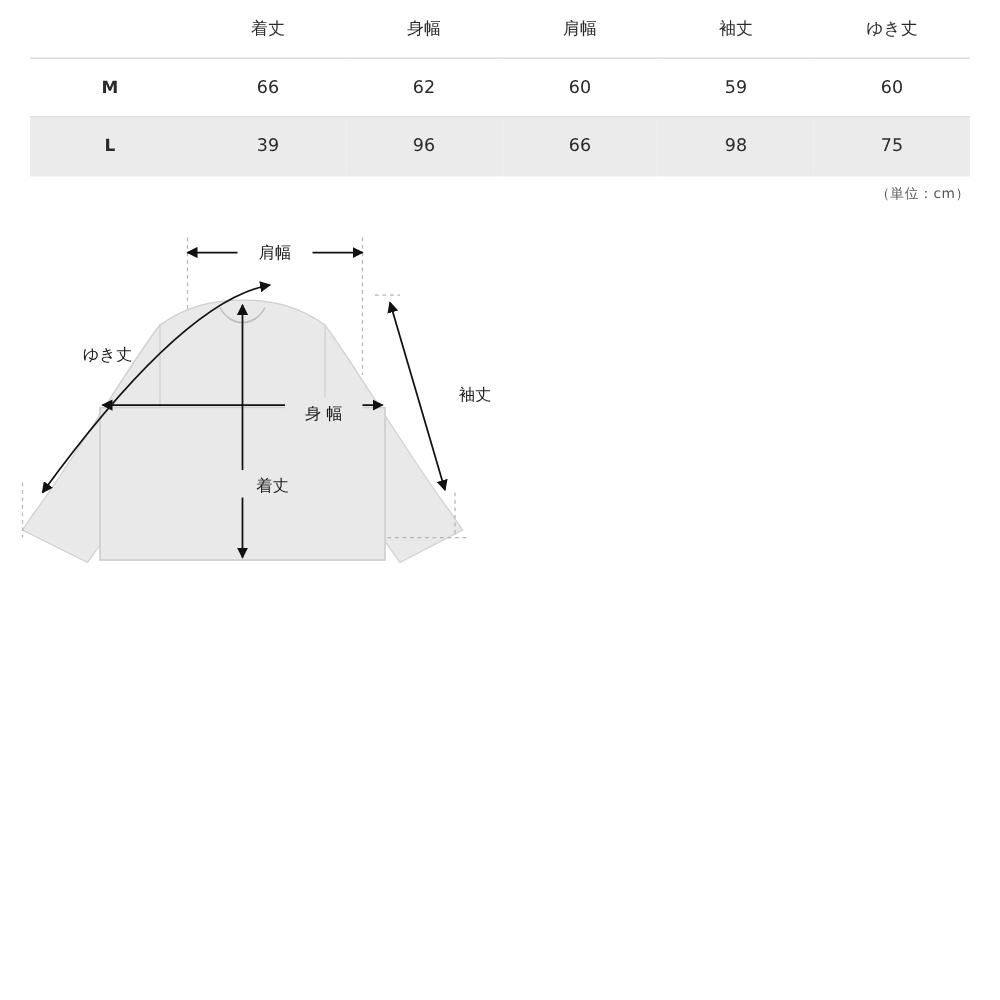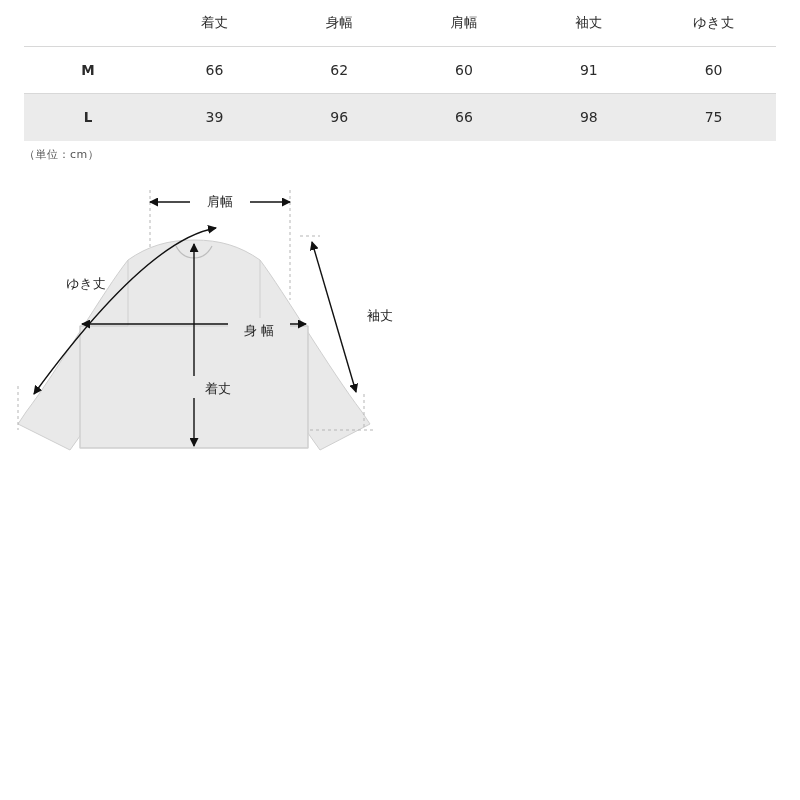--- a/index.html
+++ b/index.html
@@ -50,21 +50,21 @@
     font-weight: bold;
     font-size: 13.5px;
   }
   .size-table thead .col-size {
     border-bottom: 1px solid #d8d8d8;
   }
 
   .unit-note {
     width: 752px;
     margin: 6px auto 15px auto;
-    text-align: left;
+    text-align: right;
     font-size: 11px;
     color: #555;
     letter-spacing: 0.5px;
   }
 
   
   .diagram-wrap {
     position: absolute;
     left: 8px;
     top: 180px;
@@ -93,21 +93,21 @@
       <th>袖丈</th>
       <th>ゆき丈</th>
     </tr>
   </thead>
   <tbody>
     <tr>
       <td class="col-size">M</td>
       <td>66</td>
       <td>62</td>
       <td>60</td>
-      <td>91</td>
+      <td>59</td>
       <td>60</td>
     </tr>
     <tr class="alt">
       <td class="col-size">L</td>
       <td>39</td>
       <td>96</td>
       <td>66</td>
       <td>98</td>
       <td>75</td>
     </tr>

